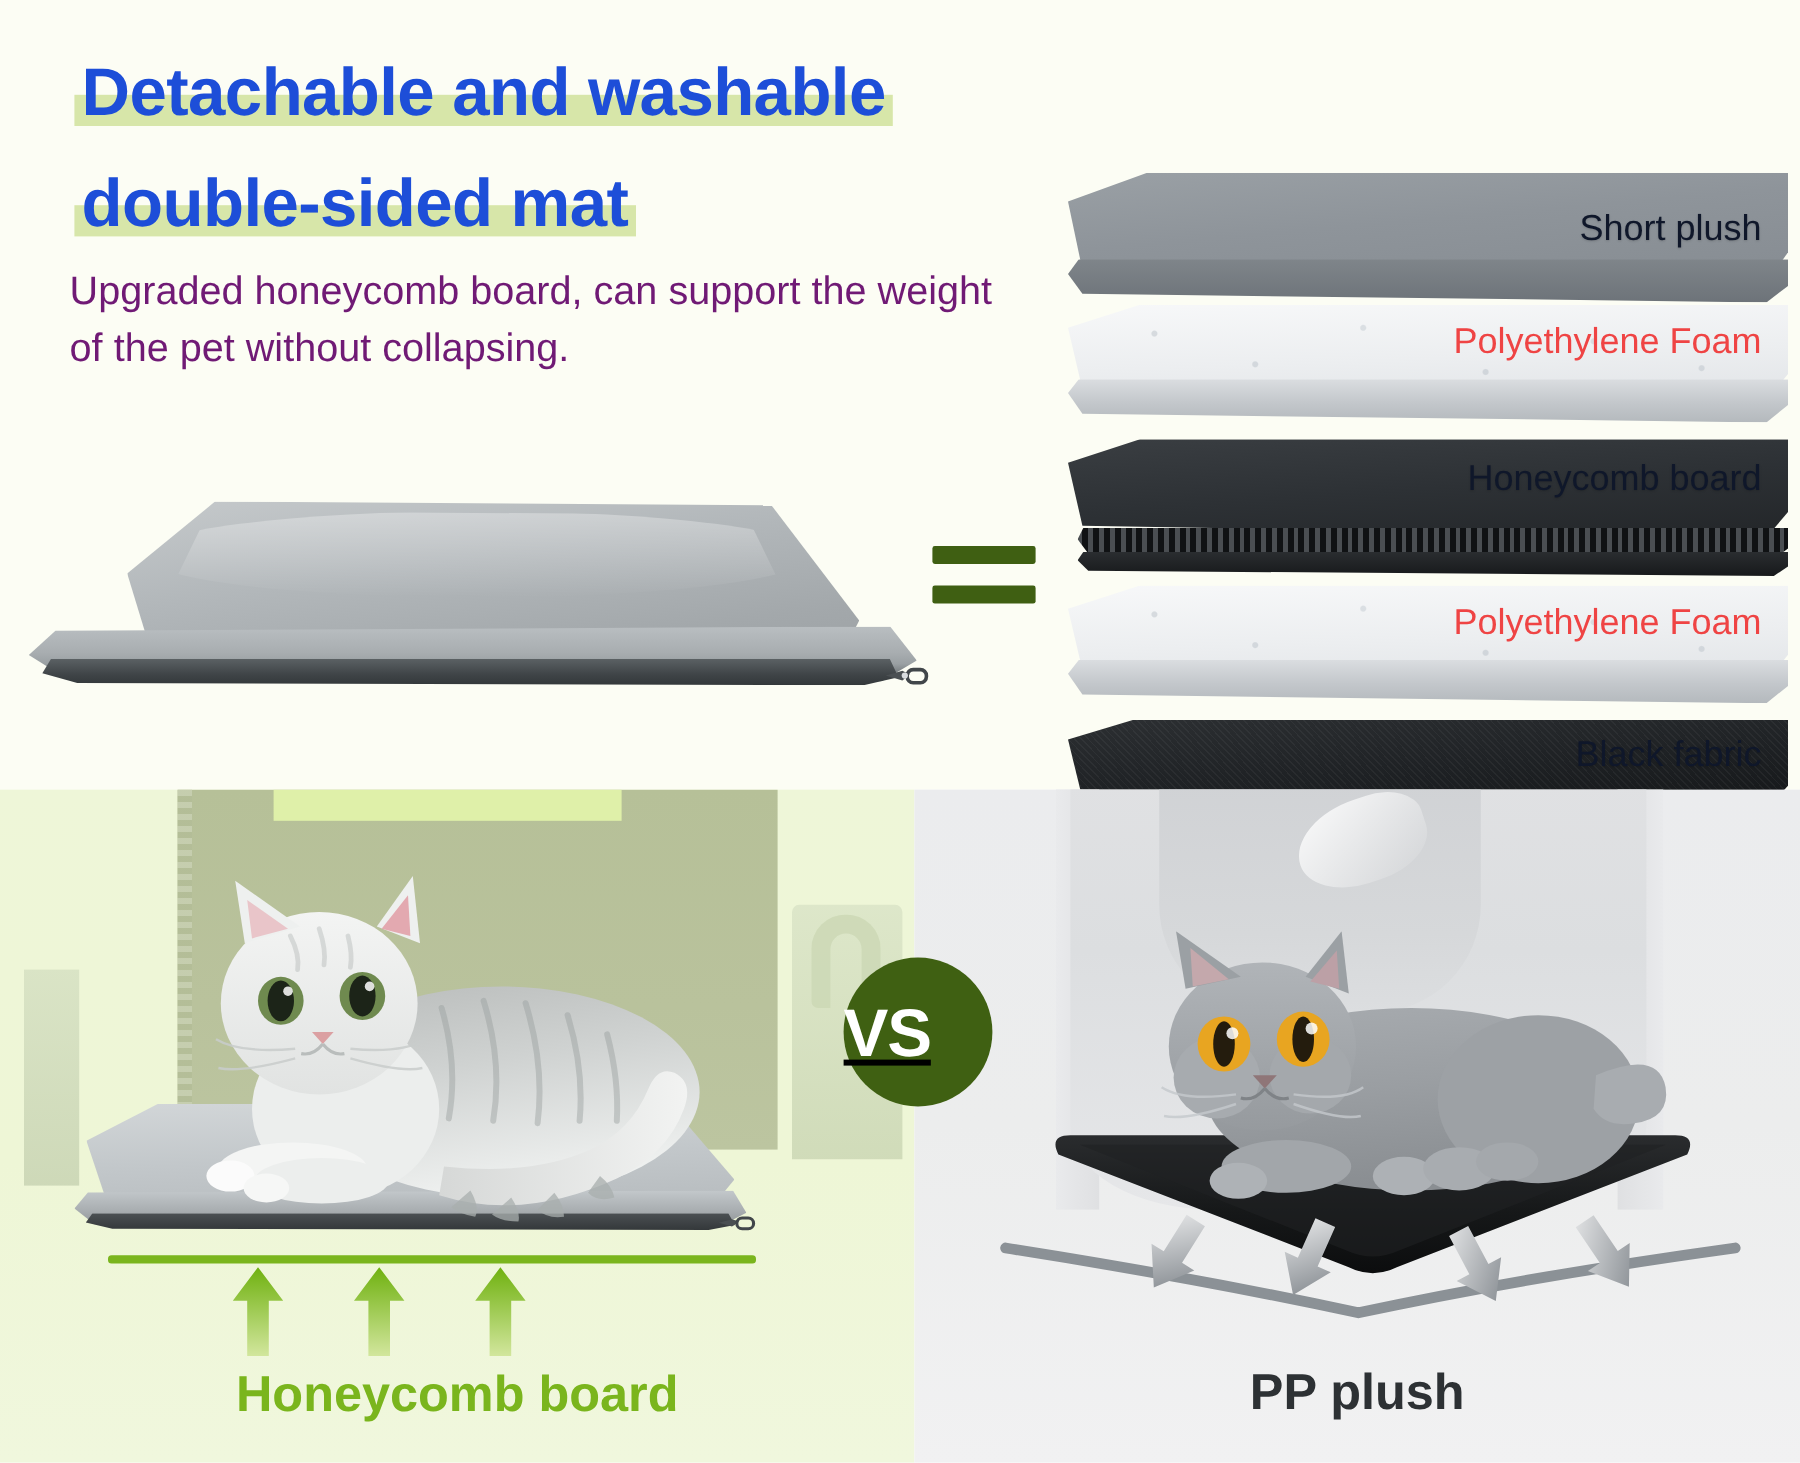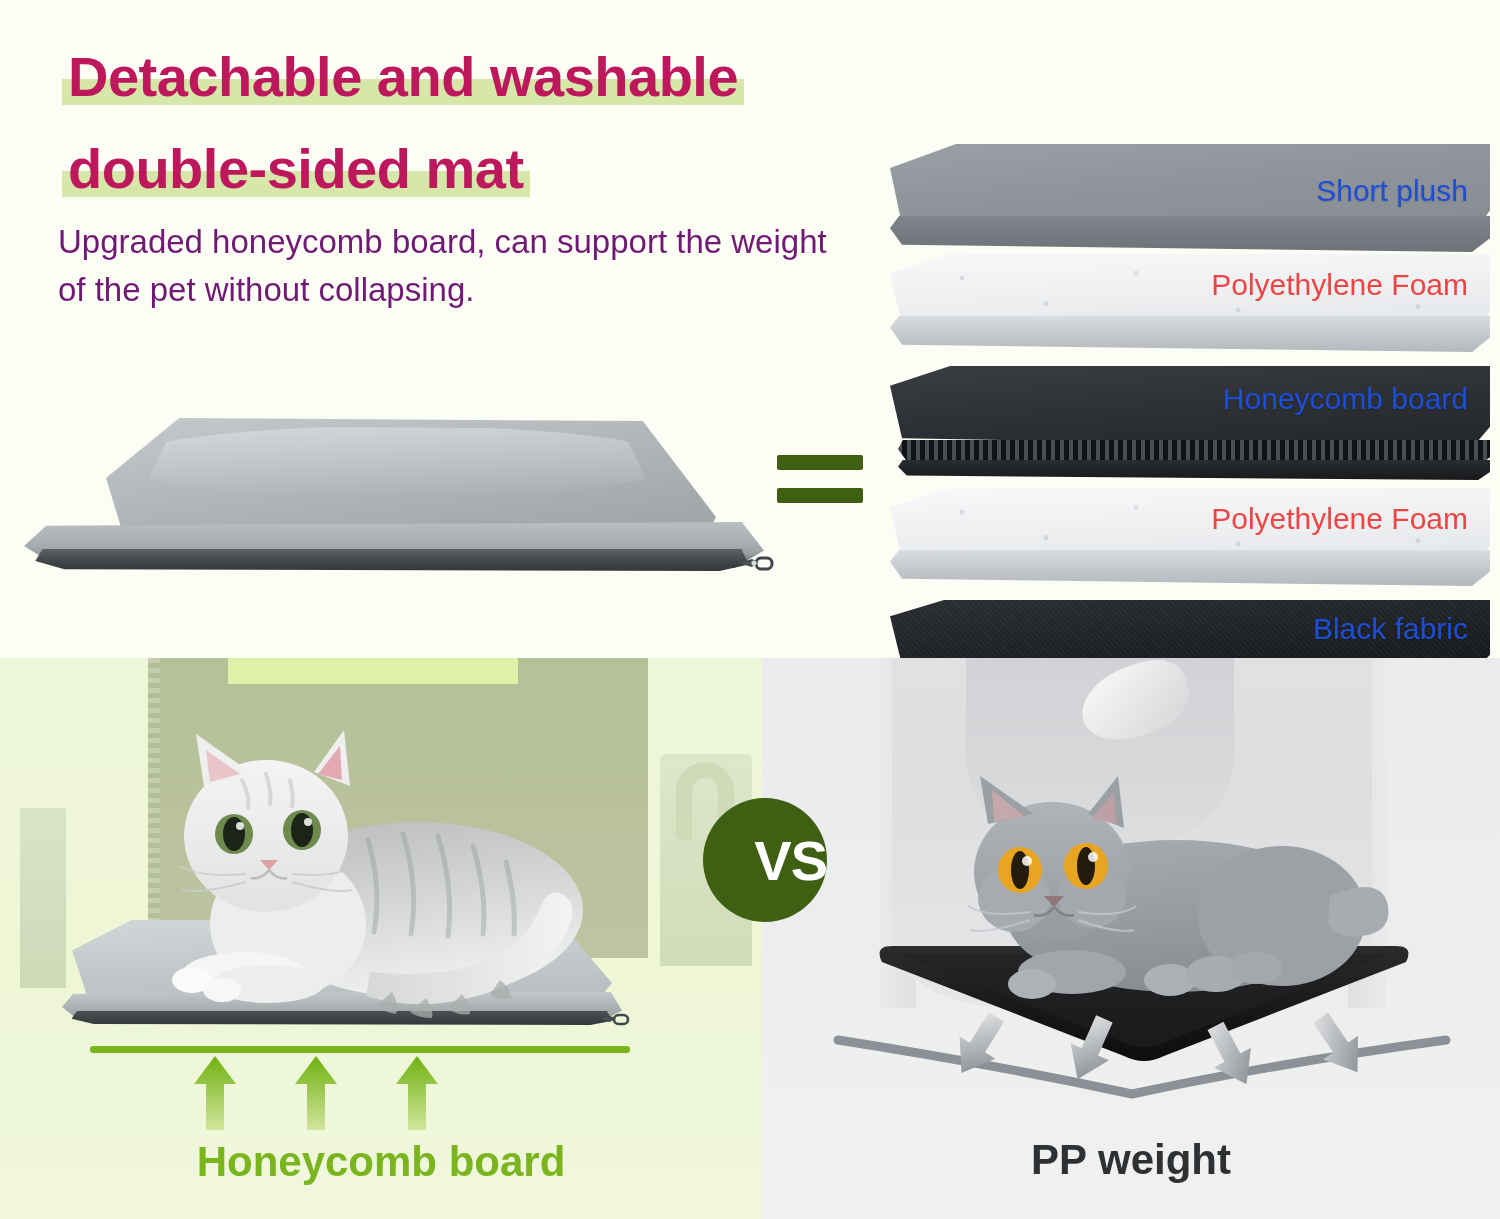--- a/index.html
+++ b/index.html
@@ -16,21 +16,21 @@
     position:absolute; left:0; top:0; width:1500px; height:658px;
     background:#fcfdf4;
   }
 
   .headline-block { position:absolute; left:62px; top:40px; width:830px; }
   .headline-line {
     position:relative;
     display:inline-block;
     font-size:56px;
     font-weight:bold;
-    color:#be185d;
+    color:#1d4ed8;
     line-height:1.32;
     letter-spacing:-0.5px;
     white-space:nowrap;
     padding:0 6px;
   }
   .headline-line .hl-bg {
     position:absolute; left:0; right:0; bottom:9px; height:26px;
     background:#d7e6a9; z-index:0;
   }
   .headline-line .hl-txt { position:relative; z-index:1; }
@@ -83,21 +83,21 @@
 
   
   .layer-stack { position:absolute; left:890px; top:138px; width:600px; height:470px; }
   .layer {
     position:absolute; left:0; width:600px;
   }
   .layer-label {
     position:absolute; right:22px; font-size:30px; white-space:nowrap;
     z-index:5; text-shadow:0 1px 2px rgba(0,0,0,.16);
   }
-  .label-white { color:#1d4ed8;text-align:center; }
+  .label-white { color:#0f172a;text-align:center; }
   .label-green { color:#ef4444; text-shadow:none; }
 
   
   .lyr-plush {
     top:6px; height:118px;
   }
   .lyr-plush .face {
     position:absolute; left:0; top:0; width:100%; height:92px;
     background:linear-gradient(175deg,#9aa0a5 0%,#8e949a 45%,#868c92 100%);
     clip-path: polygon(11% 0%, 100% 0%, 100% 72%, 97% 100%, 2% 88%, 0% 26%);
@@ -589,23 +589,23 @@
         <g transform="rotate(-28 29 35)">
           <path d="M29 68 L50 38 L38 38 L38 2 L20 2 L20 38 L8 38 Z" fill="url(#dgrad)"></path>
         </g>
       </svg>
       <svg class="down-arrow da4" viewBox="0 0 58 70">
         <g transform="rotate(-34 29 35)">
           <path d="M29 68 L50 38 L38 38 L38 2 L20 2 L20 38 L8 38 Z" fill="url(#dgrad)"></path>
         </g>
       </svg>
 
-      <div class="label-pp">PP weight</div>
+      <div class="label-pp">PP plush</div>
     </div>
 
     <div style="position:absolute; left:703px; top:140px; width:124px; height:124px;
                 border-radius:50%; background:#3f6012; display:flex;
-                align-items:center; justify-content:flex-end; z-index:20;">
+                align-items:center; justify-content:flex-start; z-index:20;text-decoration:underline;">
       <span style="color:#ffffff; font-size:56px; font-weight:bold; letter-spacing:-1px;">VS</span>
     </div>
 
   </div>
 </div>
 
 </body></html>

